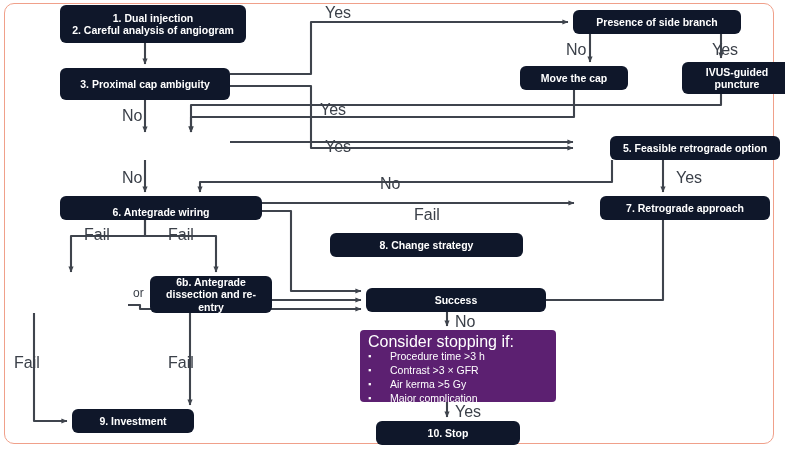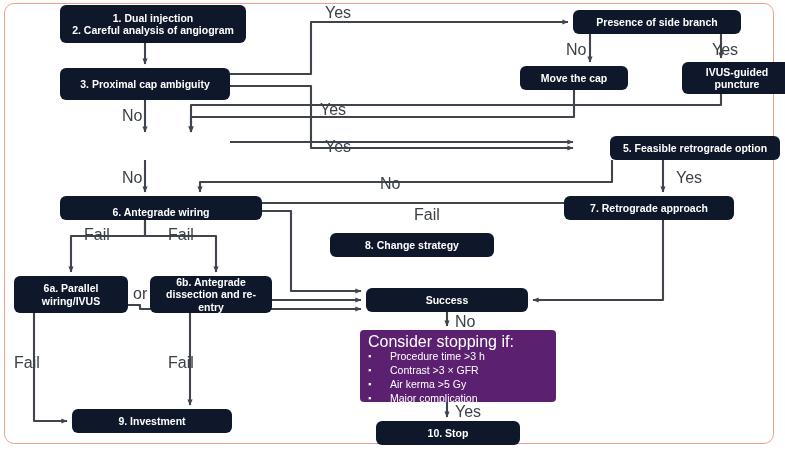--- a/index.html
+++ b/index.html
@@ -9,21 +9,21 @@
   svg.edges{position:absolute;left:0;top:0;width:785px;height:452px;}
   .node{position:absolute;box-sizing:border-box;border-radius:6px;display:flex;align-items:center;justify-content:center;
         color:#ffffff;font-size:10.5px;line-height:12.5px;text-align:center;padding:2px 6px;}
   .node.teal{background:#0f172a;font-weight:bold;}
   .node.purple{background:#5c2071;border-radius:4px;display:block;text-align:left;padding:5px 8px;}
   .node.purple .ptitle{font-size:16px;line-height:13px;font-weight:normal;display:block;margin-bottom:1px;}
   .node.purple ul{margin:0;padding:0;list-style:none;}
   .node.purple li{font-size:10.5px;line-height:14px;display:flex;}
   .node.purple li .bul{display:inline-block;width:22px;text-align:left;font-size:9px;line-height:14px;}
   .elabel{position:absolute;color:#3b4049;font-size:16px;line-height:11px;font-family:"Liberation Sans", sans-serif;white-space:nowrap;}
-  .orlabel{position:absolute;color:#3b4049;font-size:16px;line-height:11px;}
+  .orlabel{position:absolute;color:#3b4049;font-size:12px;line-height:11px;}
 </style>
 </head>
 <body>
 
 <div id="page">
   <div id="frame"></div>
 
   <svg class="edges" viewBox="0 0 785 452" xmlns="http://www.w3.org/2000/svg">
     <defs>
       <marker id="arrow" markerWidth="7" markerHeight="7" refX="5.6" refY="2.6" orient="auto" markerUnits="userSpaceOnUse">
@@ -112,43 +112,37 @@
 
 
   <div class="node teal" style="left:578px;top:136px;width:170px;height:24px;margin-left:32px;">
     <span>5. Feasible retrograde option</span>
   </div>
 
   <div class="node teal" style="left:60px;top:196px;width:202px;height:24px;align-items:flex-end;">
     <span>6. Antegrade wiring</span>
   </div>
 
-  <div class="node teal" style="left:564px;top:196px;width:170px;height:24px;">
+  <div class="node teal" style="left:600px;top:196px;width:170px;height:24px;">
     <span>7. Retrograde approach</span>
   </div>
 
-  <div class="node teal" style="left:330px;top:233px;width:164px;height:24px;">
+  <div class="node teal" style="left:330px;top:233px;width:193px;height:24px;">
     <span>8. Change strategy</span>
   </div>
 
-  <div class="node teal" style="left:14px;top:276px;width:114px;height:37px;">
-    <span>
-      <span>6a. Parallel</span><br>
-      <span>wiring/IVUS</span>
-    </span>
-  </div>
 
   <div class="node teal" style="left:150px;top:276px;width:122px;height:37px;">
     <span>
       <span>6b. Antegrade</span><br>
       <span>dissection and re-entry</span>
     </span>
   </div>
 
-  <div class="node teal" style="left:366px;top:288px;width:162px;height:24px;">
+  <div class="node teal" style="left:366px;top:288px;width:180px;height:24px;">
     <span>Success</span>
   </div>
 
   <div class="node purple" style="left:360px;top:330px;width:196px;height:72px;">
     <span class="ptitle">Consider stopping if:</span>
     <ul>
       <li>
           <span class="bul">▪</span>
           <span>Procedure time &gt;3 h</span>
         </li>
@@ -160,21 +154,21 @@
           <span class="bul">▪</span>
           <span>Air kerma &gt;5 Gy</span>
         </li>
       <li>
           <span class="bul">▪</span>
           <span>Major complication</span>
         </li>
     </ul>
   </div>
 
-  <div class="node teal" style="left:72px;top:409px;width:160px;height:24px;">
+  <div class="node teal" style="left:72px;top:409px;width:122px;height:24px;">
     <span>9. Investment</span>
   </div>
 
   <div class="node teal" style="left:376px;top:421px;width:144px;height:24px;">
     <span>10. Stop</span>
   </div>
 
   <div class="elabel" style="left:325px;top:7px;">Yes</div>
   <div class="elabel" style="left:566px;top:44px;">No</div>
   <div class="elabel" style="left:712px;top:44px;">Yes</div>

